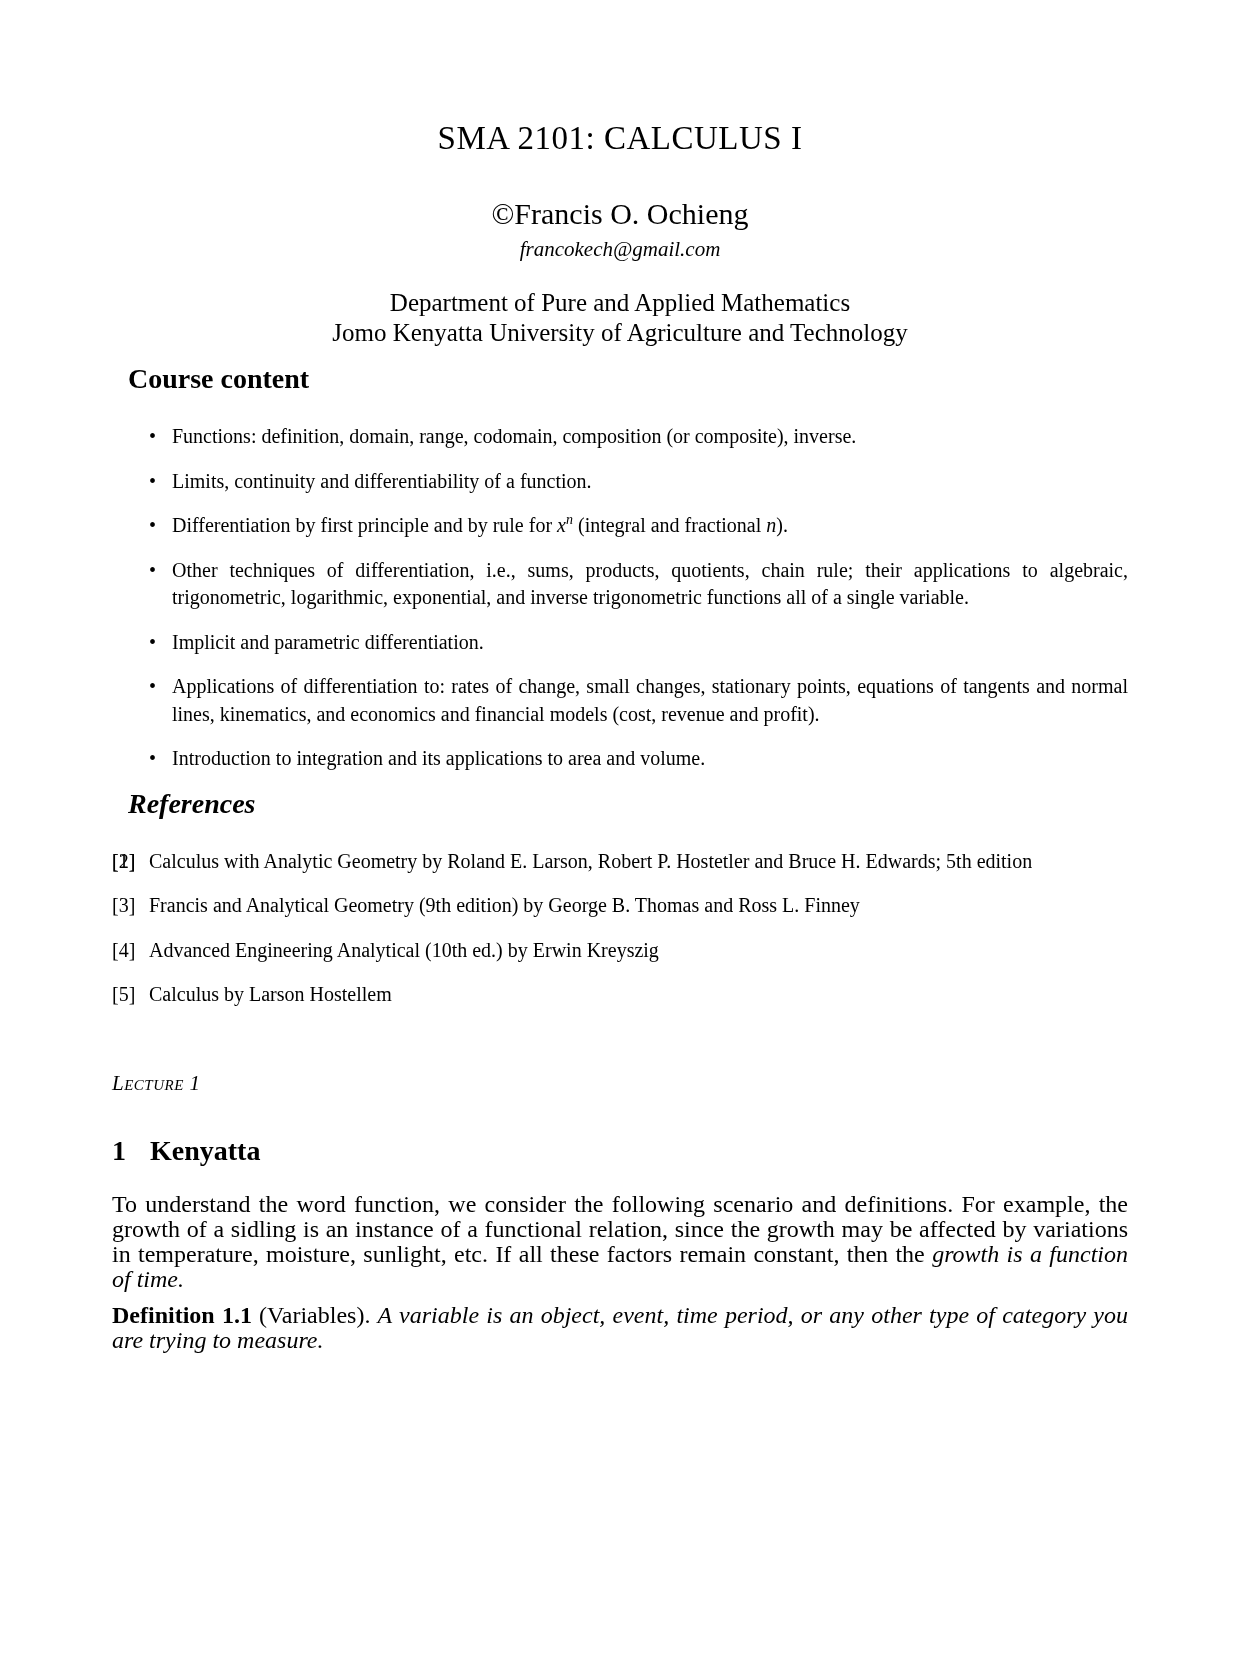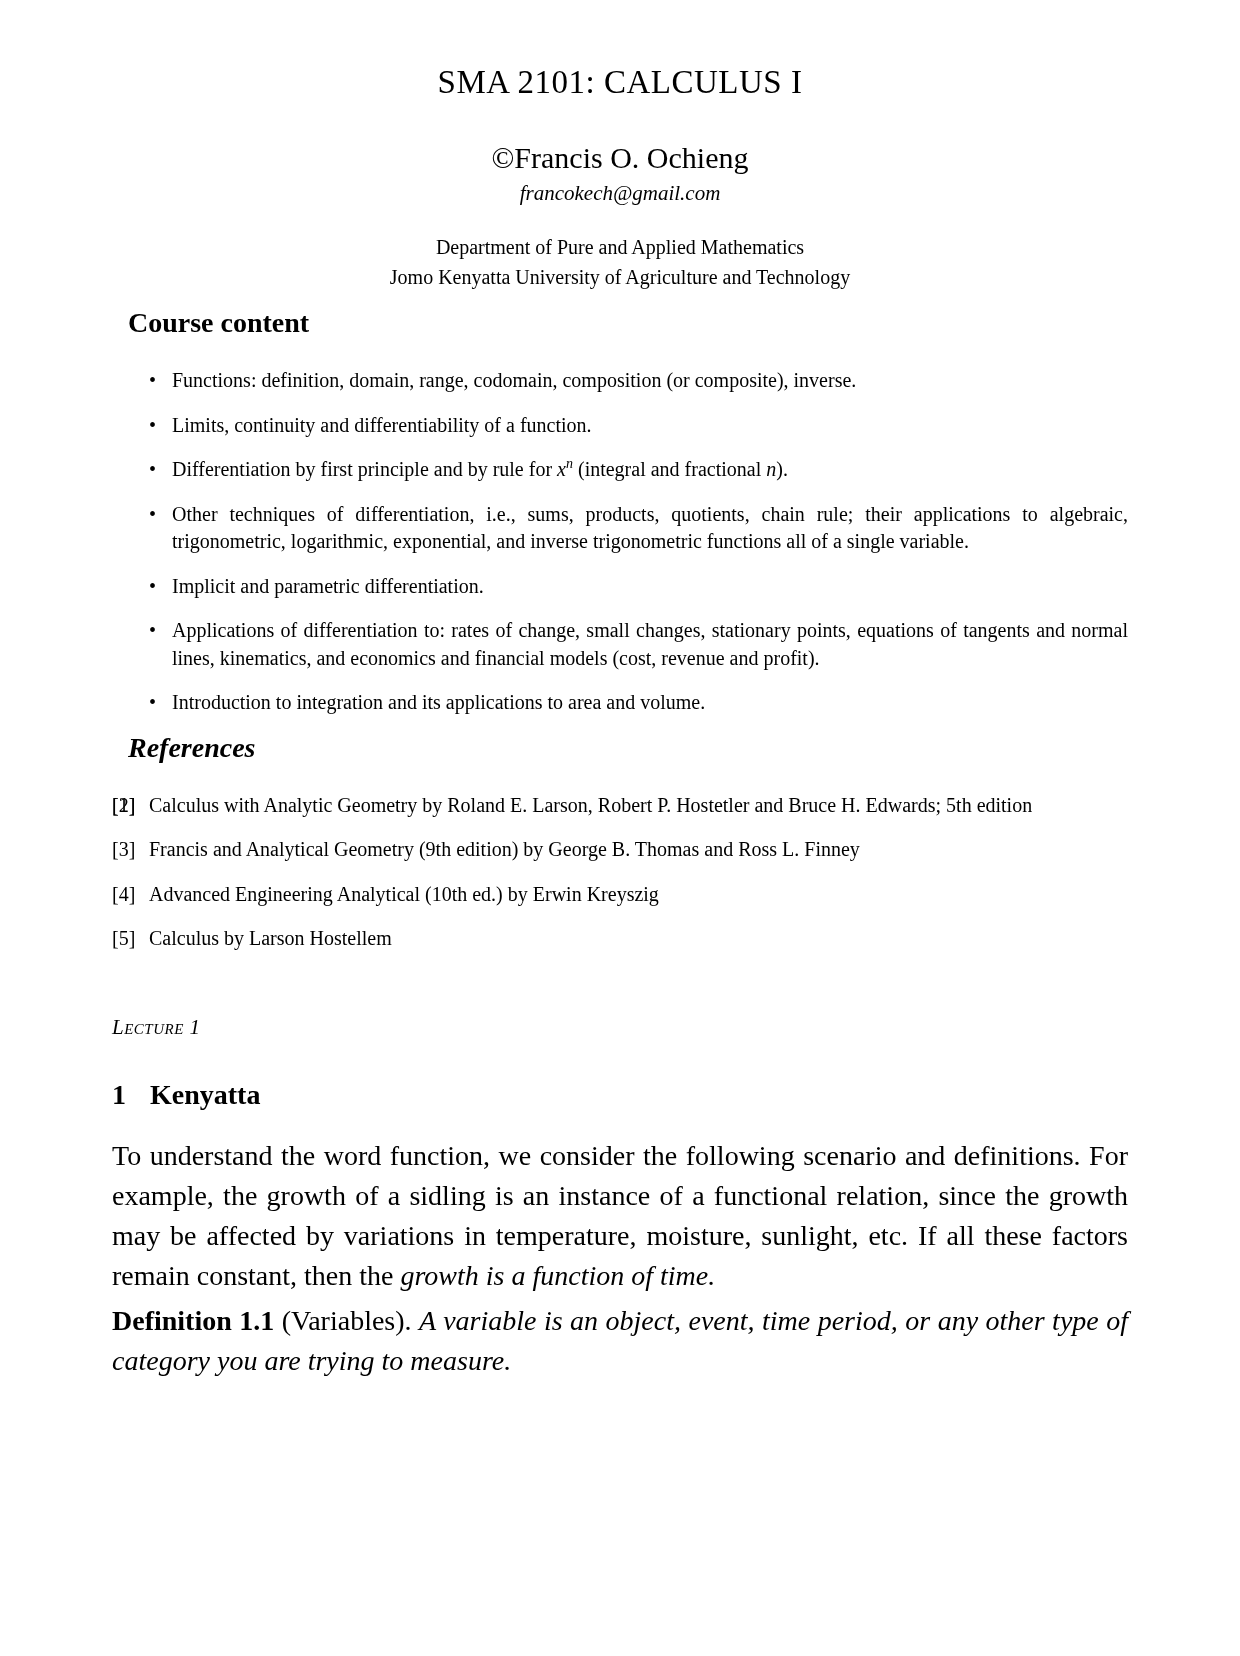--- a/index.html
+++ b/index.html
@@ -11,21 +11,21 @@
     width: 1240px;
     height: 1656px;
     overflow: hidden;
     color: #000000;
     font-family: "Liberation Serif", "DejaVu Serif", serif;
   }
   .page {
     box-sizing: border-box;
     width: 1240px;
     height: 1656px;
-    padding: 64px 112px 0 112px;
+    padding: 120px 112px 0 112px;
     background: #ffffff;
   }
 
   
   .title-block { text-align: center; }
   h1.doc-title {
     font-size: 33px;
     font-weight: normal;
     letter-spacing: 0.5px;
     margin: 0;
@@ -37,21 +37,21 @@
     line-height: 1.2;
   }
   .email-line {
     margin-top: 5px;
     font-size: 21px;
     font-style: italic;
     line-height: 1.2;
   }
   .dept-block {
     margin-top: 26px;
-    font-size: 20px;
+    font-size: 25px;
     line-height: 30px;
   }
 
   
   h2.sect-heading {
     font-size: 28px;
     font-weight: bold;
     margin: 16px;
     line-height: 1.1;
   }
@@ -116,25 +116,25 @@
   h2.numbered-heading {
     margin-top: 40px;
     font-size: 28px;
     font-weight: bold;
     line-height: 1.1;
   }
   .sec-num { margin-right: 24px; }
 
   p.body-par {
     margin: 26px 0 0 0;
-    font-size: 28px;
-    line-height: 40px;
+    font-size: 24px;
+    line-height: 25px;
     text-align: justify;
   }
-  p.defn-par { margin-top: 5px; }
+  p.defn-par { margin-top: 11px; }
   .b { font-weight: bold; }
   .i { font-style: italic; }
 </style>
 </head>
 <body>
 
 <div class="page">
 
   <div class="title-block">
     <h1 class="doc-title">SMA 2101: CALCULUS I</h1>

